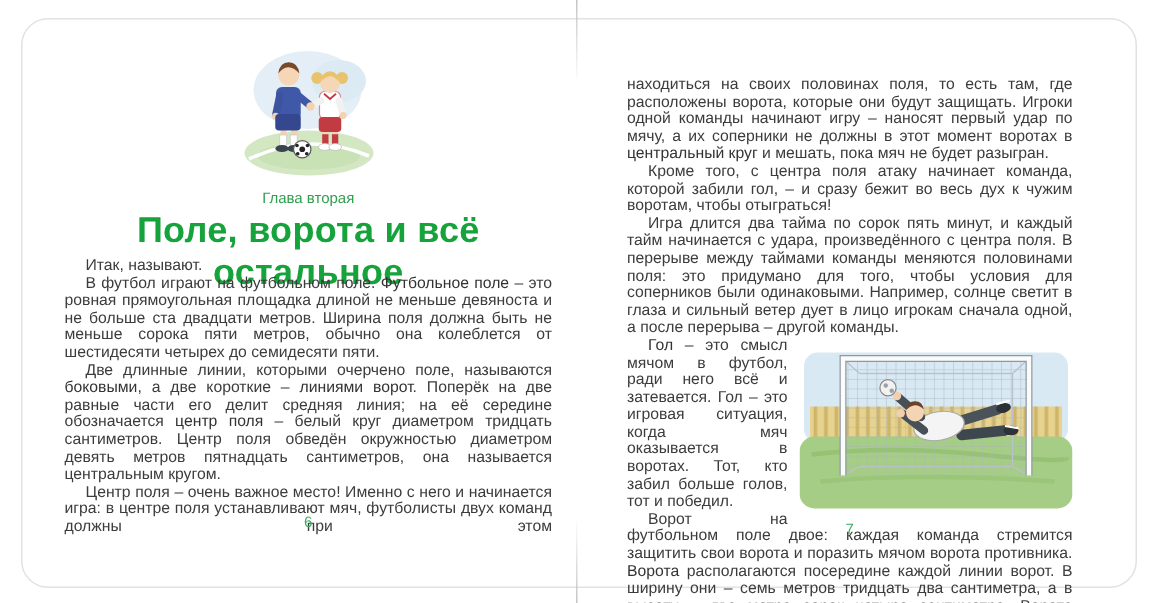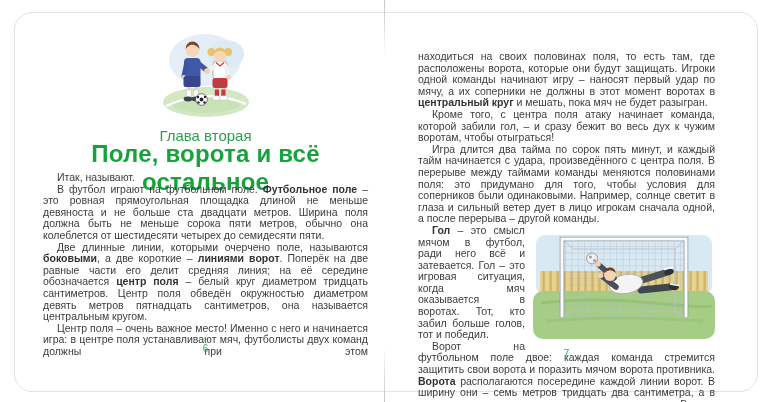--- a/index.html
+++ b/index.html
@@ -7,31 +7,31 @@
          font-family:"Liberation Sans",sans-serif;color:#3c3c3c;}
   .book-edge{position:absolute;left:14px;top:12px;right:12px;bottom:10px;
              border:1px solid #e2e2e2;border-radius:18px;pointer-events:none;}
   .seam{position:absolute;left:384px;top:0;bottom:0;width:1px;
         background:linear-gradient(to bottom,#c4c4c4 0,rgba(196,196,196,0) 14%,rgba(196,196,196,0) 86%,#c4c4c4 100%);}
   .page{position:absolute;top:0;height:402px;}
   .page-left{left:43px;width:325px;}
   .page-right{left:418px;width:297px;}
   .kids-fig{position:absolute;top:24px;left:50%;transform:translateX(-50%);width:92px;height:96px;}
   .chapter{position:absolute;top:127px;width:100%;text-align:center;
-           font-size:15px;color:#2f9e4e;}
+           font-size:10px;color:#2f9e4e;}
   .title{position:absolute;top:140px;width:100%;text-align:center;
          font-size:24px;font-weight:bold;color:#17a33b;letter-spacing:.2px;}
   .body-text{position:absolute;width:100%;font-size:10.5px;line-height:11.6px;
              text-align:justify;}
   .page-left .body-text{top:172px;}
   .page-right .body-text{top:51px;}
   .body-text p{margin:0;}
   .ind{text-indent:14px;}
   .jl{text-align-last:justify;}
-  b{font-weight:bold;color:#333;}
+  b{font-weight:normal;color:#333;}
   .pagenum{position:absolute;width:100%;text-align:center;font-size:10px;color:#3fa967;}
   .page-left .pagenum{top:343px;}
   .page-right .pagenum{top:348px;}
   .goal-fig{float:right;width:182px;height:116px;margin:2px 0 5px 8px;}
   svg{display:block;}
 </style>
 </head>
 <body>
 
 <div class="stage">

